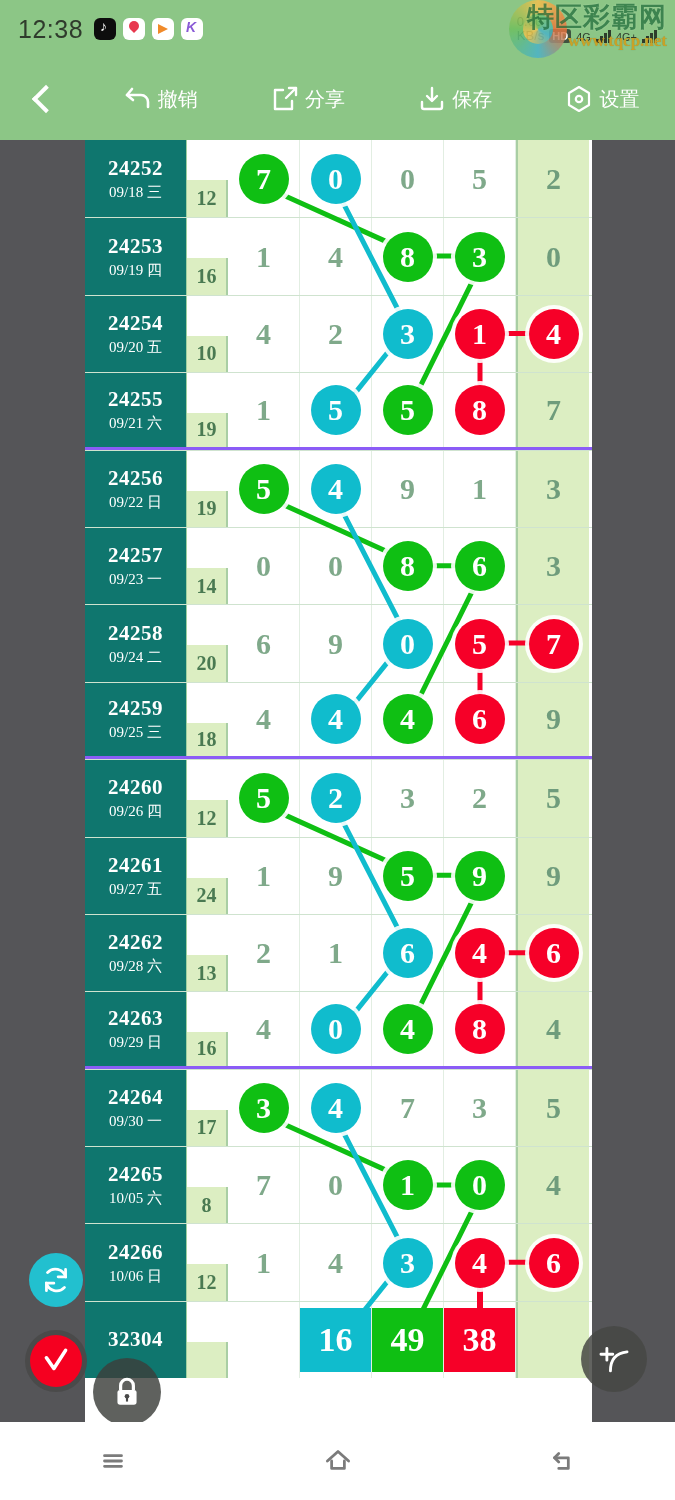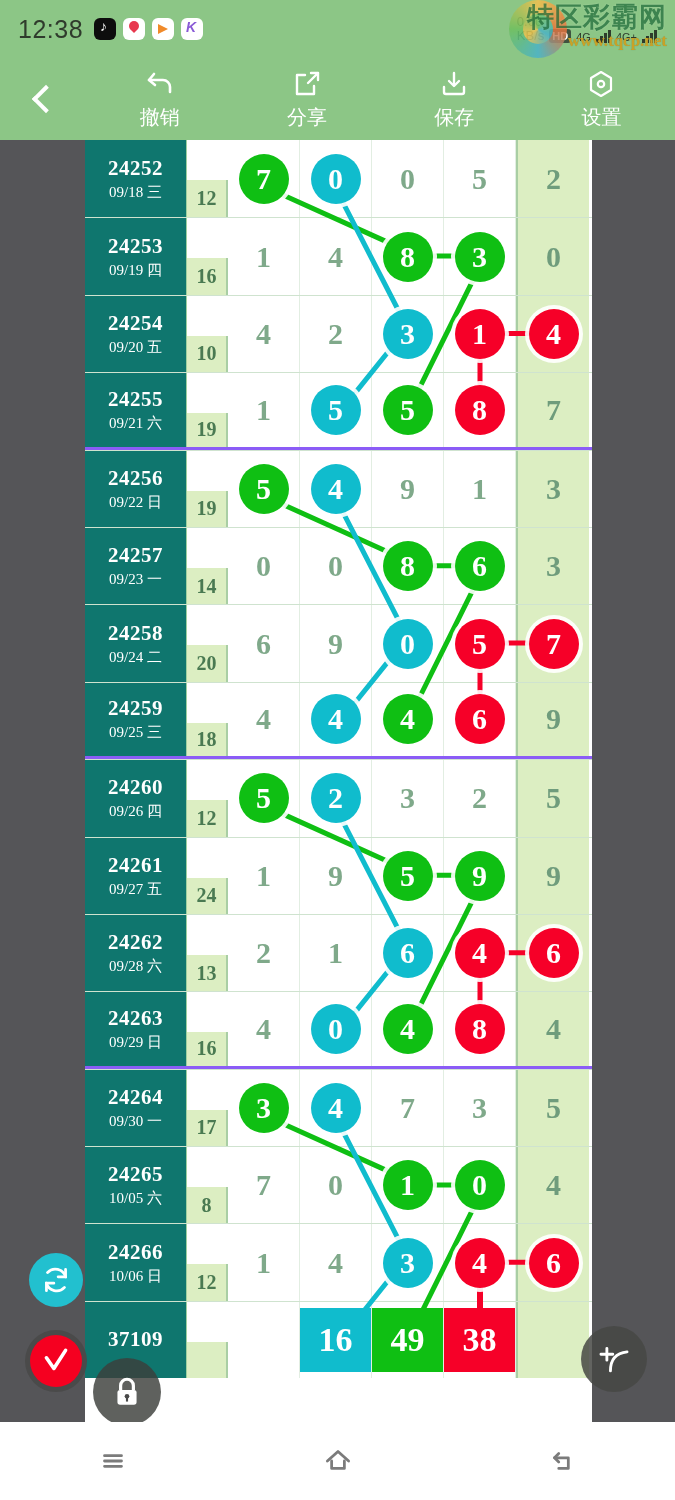--- a/index.html
+++ b/index.html
@@ -39,21 +39,21 @@
             text-shadow:0 0 2px rgba(255,255,255,.3); line-height:30px;}
   .wm-url{ font-size:17px; color:#c9a227; font-weight:bold; text-align:right; line-height:18px;
            text-shadow:0 0 1px rgba(0,0,0,.25);}
   .wm-swirl{ position:absolute; left:-18px; top:-2px; width:58px;height:58px;border-radius:50%;
      background:conic-gradient(#f2c14e,#e8703a,#4ab3c9,#6fbf5f,#f2c14e); opacity:.85;}
   .wm-swirl::after{content:"";position:absolute;inset:14px;border-radius:50%;background:conic-gradient(#6fbf5f,#4ab3c9,#f2c14e,#6fbf5f);}
   
   .toolbar{ height:82px; background:#8cc686; display:flex; align-items:center; position:relative; z-index:4;}
   .tb-back{ width:86px; display:flex; align-items:center; justify-content:center; }
   .chev{ width:20px;height:20px;border-left:4px solid #fff;border-bottom:4px solid #fff;transform:rotate(45deg); margin-left:6px;}
-  .tb-item{ flex:1; display:flex; flex-direction:column; align-items:center; justify-content:center; gap:4px;}
+  .tb-item{ flex:1; display:flex; flex-direction:row; align-items:center; justify-content:center; gap:4px;}
   .tb-label{ color:#fff; font-size:20px; font-family:"Liberation Sans",sans-serif; }
   .tb-ico{ width:32px;height:32px; position:relative; }
   svg.i{ width:32px;height:32px; display:block; }
   
   .sheet{ position:absolute; left:85px; top:140px; width:507px; height:1282px; overflow:hidden;
           background:#fff; }
   .row{ display:flex; height:77.4px; position:relative; }
   .row.grpend{ border-bottom:3px solid #8b5cf6; }
   .row + .row{ border-top:1px solid #cfe3cf; }
   .c-issue{ width:102px; background:#0f766e; color:#fff; display:flex; flex-direction:column;
@@ -535,21 +535,21 @@
         </div>
         <div class="c-dig">
           <span class="ball r">4</span>
         </div>
         <div class="c-last">
           <span class="ball r">6</span>
         </div>
       </div>
       <div class="row">
         <div class="c-issue">
-          <div class="num">37109</div>
+          <div class="num">32304</div>
           <div class="dt"></div>
         </div>
         <div class="c-sum"></div>
         <div class="c-dig"></div>
         <div class="c-dig">
           <span class="sumbox c">16</span>
         </div>
         <div class="c-dig">
           <span class="sumbox g">49</span>
         </div>

